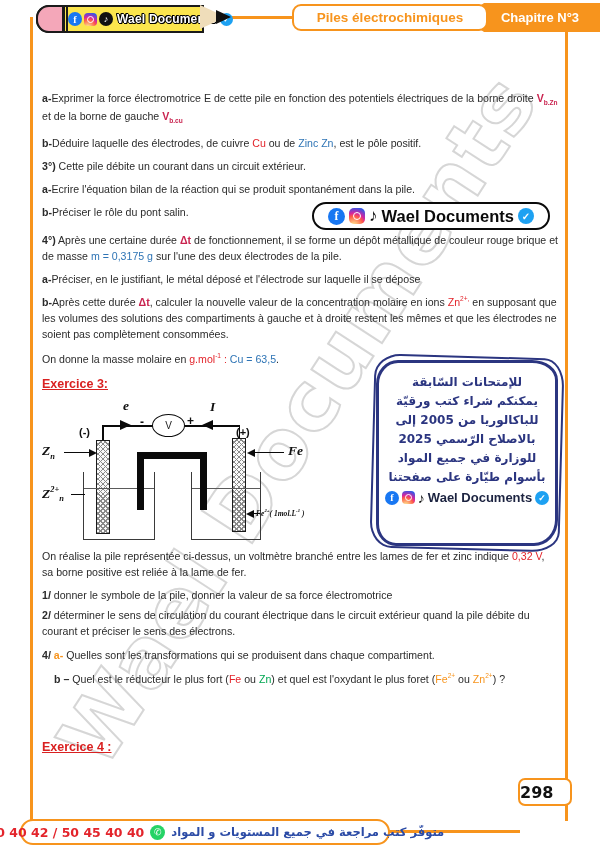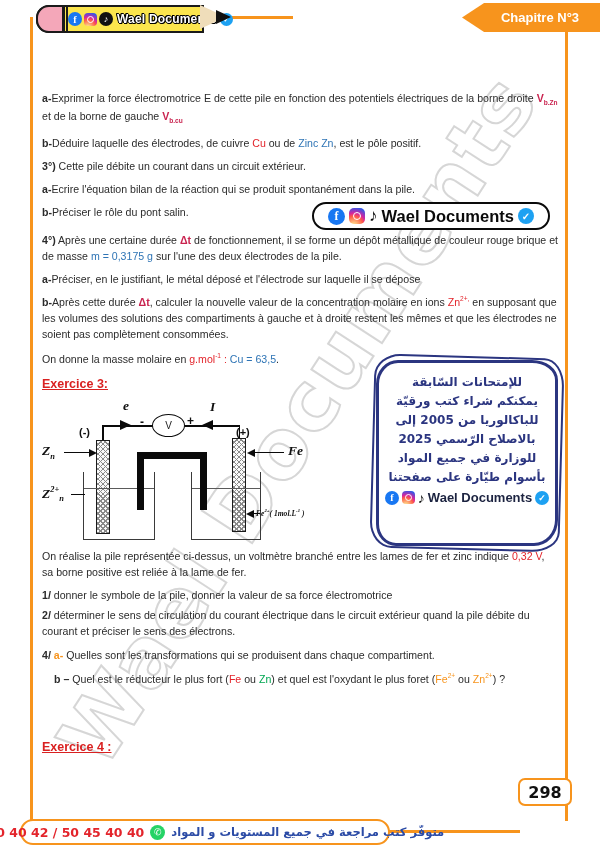--- a/index.html
+++ b/index.html
@@ -76,21 +76,21 @@
   .bBrand .ig{width:13px;height:13px;}
   .bBrand .tk{font-size:14px;}
   .bBrand .vf{width:14px;height:14px;font-size:9px;}
   .bbText{font-weight:700;font-size:13px;color:#1c2340;white-space:nowrap;}
   
   .fPill{position:absolute;left:20px;top:819px;width:370px;height:26px;background:#fff;border:2.5px solid #F7941D;border-radius:14px;display:flex;align-items:center;justify-content:center;gap:6px;z-index:3;box-sizing:border-box;}
   .fPhones{color:#E3242B;font-weight:700;font-size:12.5px;font-family:"DejaVu Sans",sans-serif;white-space:nowrap;}
   .wa{width:15px;height:15px;border-radius:50%;background:#25D366;color:#fff;font-size:9px;display:inline-flex;align-items:center;justify-content:center;flex:none;}
   .fMsg{direction:rtl;color:#2B4BA6;font-weight:700;font-size:11.5px;font-family:"DejaVu Sans",sans-serif;white-space:nowrap;}
   .fConn{position:absolute;left:388px;top:830px;width:132px;height:2.5px;background:#F7941D;z-index:2;}
-  .fNum{position:absolute;left:518px;top:778px;width:54px;height:28px;background:#fff;border:2.5px solid #F7941D;border-radius:7px;display:flex;align-items:center;justify-content:center;z-index:3;box-sizing:border-box;}
+  .fNum{position:absolute;left:518px;top:778px;width:54px;height:28px;background:#fff;border:2.5px solid #F7941D;border-radius:7px;display:flex;align-items:center;z-index:3;box-sizing:border-box;}
   .fNum span{font-family:"DejaVu Sans",sans-serif;font-weight:700;font-size:16px;color:#111;}
 </style>
 </head>
 <body>
 
 <div class="page">
 
   <div class="wm">
       <span>Wael Documents</span>
     </div>
@@ -108,20 +108,23 @@
       <span class="icn tkC">♪</span>
       <span class="pBrand">Wael Documents</span>
       <span class="icn vf">✓</span>
     </div>
   </div>
   <div class="tipWood"></div>
   <div class="tipPoint"></div>
   <div class="hConn"></div>
   <div class="ribbon">
       <span>Chapitre N°3</span>
+    </div>
+  <div class="titleBox">
+      <span>Piles électrochimiques</span>
     </div>
 
   <div class="para" style="top:90px"><span class="b">a-</span><span>Exprimer la force électromotrice E de cette pile en fonction des potentiels électriques de la borne droite </span><span class="crimson b">V</span><span class="crimson b sub">b.Zn</span><span> et de la borne de gauche </span><span class="crimson b">V</span><span class="crimson b sub">b.cu</span></div>
   <div class="para" style="top:135px"><span class="b">b-</span><span>Déduire laquelle des électrodes, de cuivre </span><span class="red">Cu</span><span> ou de </span><span class="blue">Zinc Zn</span><span>, est le pôle positif.</span></div>
   <div class="para" style="top:158px"><span class="b">3°)</span><span> Cette pile débite un courant dans un circuit extérieur.</span></div>
   <div class="para" style="top:181px"><span class="b">a-</span><span>Ecrire l'équation bilan de la réaction qui se produit spontanément dans la pile.</span></div>
   <div class="para" style="top:204px"><span class="b">b-</span><span>Préciser le rôle du pont salin.</span></div>
   <div class="para" style="top:232px"><span class="b">4°)</span><span> Après une certaine durée </span><span class="crimson b">Δt</span><span> de fonctionnement, il se forme un dépôt métallique de couleur rouge brique et de masse </span><span class="blue">m = 0,3175 g</span><span> sur l'une des deux électrodes de la pile.</span></div>
   <div class="para" style="top:271px"><span class="b">a-</span><span>Préciser, en le justifiant, le métal déposé et l'électrode sur laquelle il se dépose</span></div>
   <div class="para" style="top:294px"><span class="b">b-</span><span>Après cette durée </span><span class="crimson b">Δt</span><span>, calculer la nouvelle valeur de la concentration molaire en ions </span><span class="red">Zn</span><span class="red sup">2+,</span><span> en supposant que les volumes des solutions des compartiments à gauche et à droite restent les mêmes et que les électrodes ne soient pas complètement consommées.</span></div>

